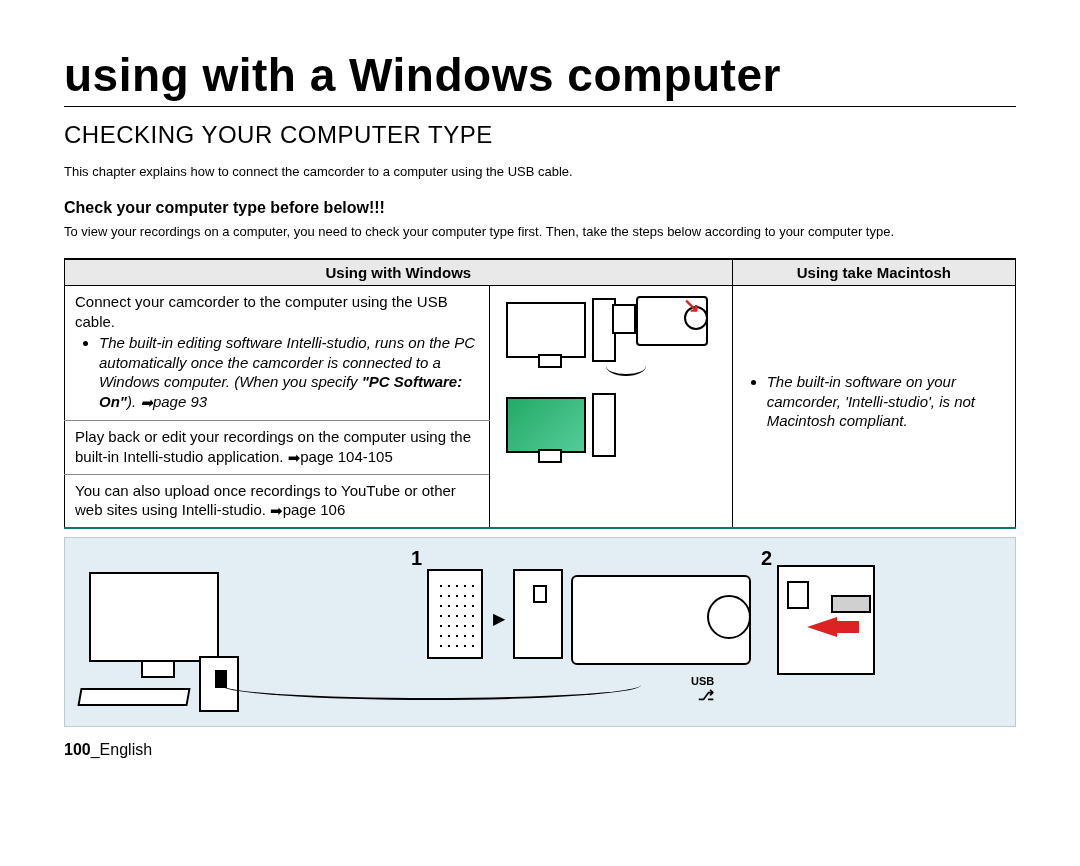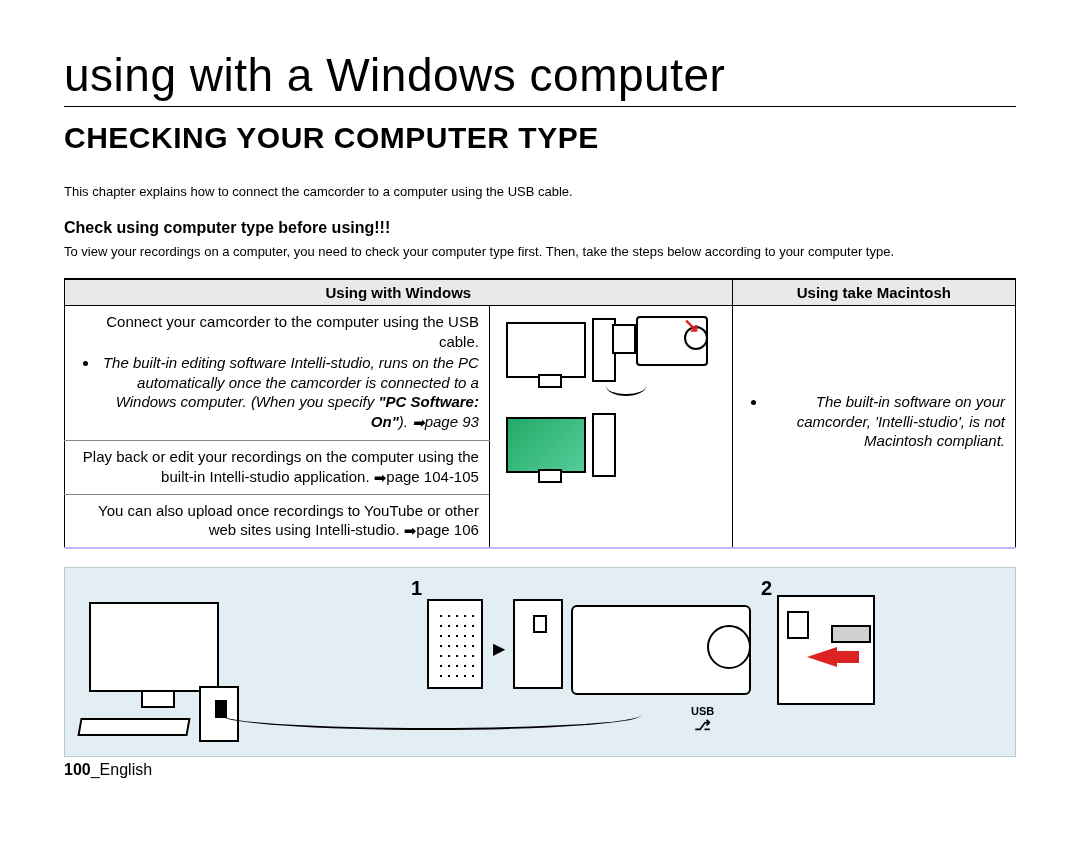--- a/index.html
+++ b/index.html
@@ -6,66 +6,65 @@
     body {
       font-family: Arial, Helvetica, sans-serif;
       width: 1080px;
       height: 866px;
       background: #fff;
       color: #000;
       padding: 48px 64px 24px 64px;
     }
     .page-title {
       font-size: 46px;
-      font-weight: 400;
+      font-weight: 700;
       letter-spacing: 0.5px;
       border-bottom: 1px solid #000;
       padding-bottom: 4px;
       margin-bottom: 14px;
     }
     .section-title {
-      font-size: 30px;
-      font-weight: 700;
+      font-size: 24px;
+      font-weight: 400;
       letter-spacing: 0.5px;
-      margin-bottom: 28px;
+      margin-bottom: 14px;
     }
     .body-text {
       font-size: 13px;
       line-height: 1.35;
       margin-bottom: 18px;
     }
     .bold-text {
       font-weight: 700;
       font-size: 16px;
       margin-bottom: 6px;
     }
     .table {
       width: 100%;
       border-collapse: collapse;
       border-top: 2px solid #000;
-      border-bottom: 2px solid #c4b5fd;
-      margin-bottom: 18px;
+      border-bottom: 2px solid #0f766e;
+      margin-bottom: 8px;
     }
     .table th {
       background: #e9e9e9;
       border: 1px solid #000;
       border-top: none;
       padding: 4px 8px;
       font-size: 15px;
       font-weight: 700;
       text-align: center;
     }
     .table td {
       border-left: 1px solid #000;
       border-right: 1px solid #000;
       border-bottom: 1px solid #888;
       vertical-align: top;
       font-size: 15px;
       line-height: 1.3;
-      text-align: right;
     }
     .table tr:last-child td { border-bottom: none; }
     .cell-left { padding: 6px 10px 6px 10px; width: 420px; }
     .cell-mid { width: 240px; border-bottom: none !important; padding: 6px; text-align: center; }
     .cell-right { width: 280px; padding: 6px 10px; border-bottom: none !important; }
     ul.bullet { list-style: disc; padding-left: 24px; margin-top: 2px; }
     ul.bullet li { margin-bottom: 2px; font-style: italic; }
     .inline-bold { font-weight: 700; }
     .pageref-icon {
       display: inline-block;
@@ -162,41 +161,41 @@
     .right .panel3 .port { position:absolute; left:8px; top:14px; width:22px; height:28px; border:2px solid #000; }
     .right .panel3 .plug { position:absolute; right:2px; top:28px; width:40px; height:18px; border:2px solid #000; background:#d0d0d0; }
     .right .panel3 .red-arrow {
       position:absolute; right:36px; top:50px; width:0; height:0;
       border-top:10px solid transparent; border-bottom:10px solid transparent;
       border-right:30px solid #d22;
     }
     .right .panel3 .red-arrow::after{
       content:""; position:absolute; left:30px; top:-6px; width:22px; height:12px; background:#d22;
     }
-    .usb-label { position:absolute; left:310px; bottom:14px; font-size:11px; font-weight:700; text-align:center; }
+    .usb-label { position:absolute; left:310px; bottom:14px; font-size:11px; font-weight:700; text-align:right; }
     .usb-symbol { font-size:14px; }
     .diagram-cable {
       position:absolute; left:156px; bottom:26px; width:420px; height:30px;
       border-bottom:2px solid #000; border-radius:0 0 50% 50%;
     }
     .footer {
-      margin-top:4px; font-size:16px;
+      margin-top:14px; font-size:16px;
     }
     .footer .pg { font-weight:700; }
   </style>
 </head>
 <body>
 
 <h1 class="page-title">using with a Windows computer</h1>
 
 <h2 class="section-title">CHECKING YOUR COMPUTER TYPE</h2>
 
 <p class="body-text">This chapter explains how to connect the camcorder to a computer using the USB cable.</p>
 
-<p class="bold-text">Check using computer type before using!!!</p>
+<p class="bold-text">Check your computer type before below!!!</p>
 
 <p class="body-text">To view your recordings on a computer, you need to check your computer type first. Then, take the steps below according to your computer type.</p>
 
 <table class="table">
   <tbody>
       <tr>
     <th colspan="2">Using with Windows</th>
     <th>Using take Macintosh</th>
   </tr>
   <tr>

